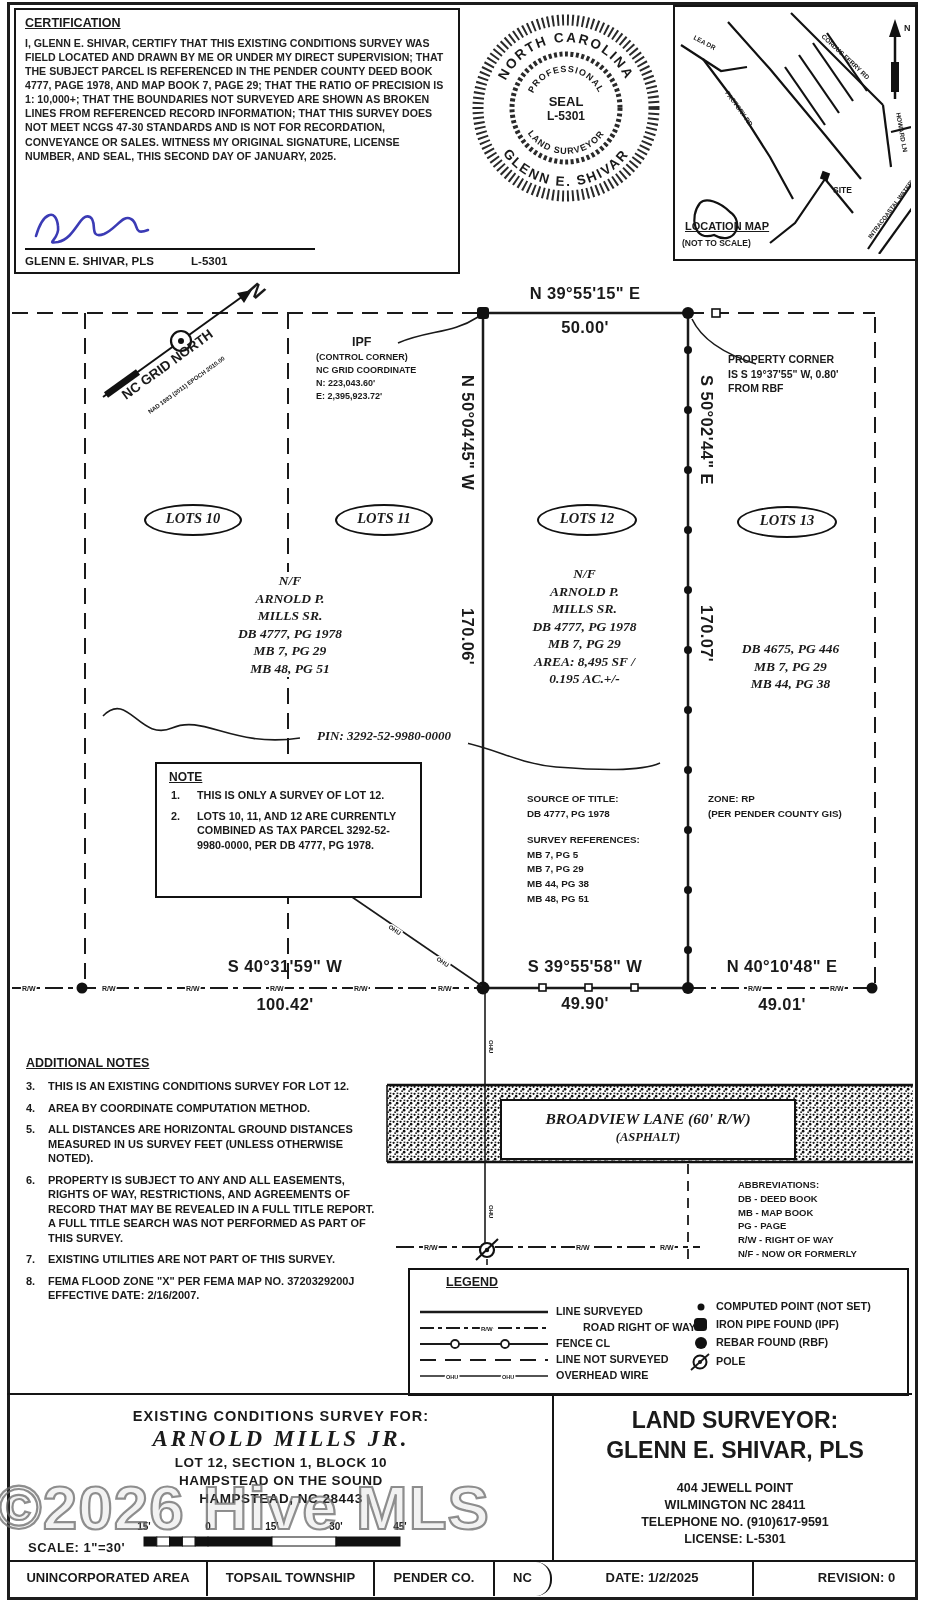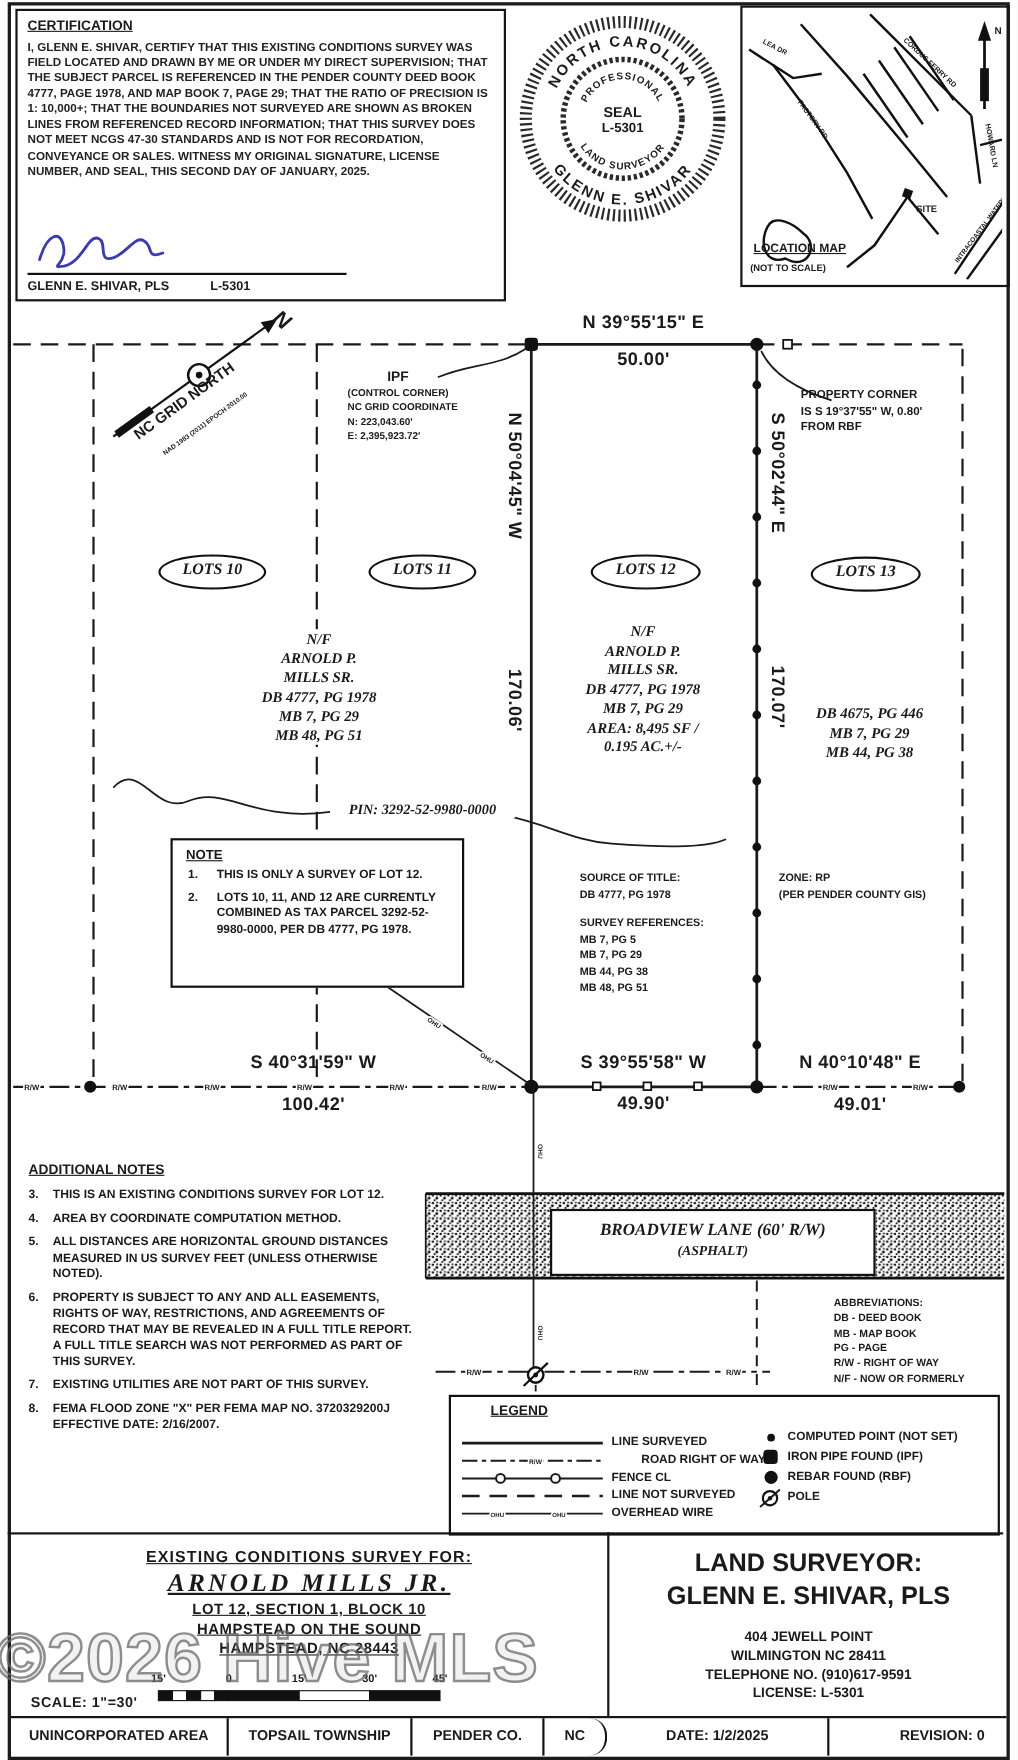--- a/index.html
+++ b/index.html
@@ -35,21 +35,21 @@
   .roadlbl .r1{margin-top:9px;font-size:15.5px;}
   .roadlbl .r2{margin-top:2px;font-size:12.5px;}
   .addnotes{position:absolute;left:26px;top:1056px;width:352px;}
   .addnotes .at{font-size:12.5px;font-weight:700;text-decoration:underline;margin-bottom:9px;}
   .arow{display:flex;margin-bottom:7px;font-size:11px;font-weight:600;line-height:1.32;}
   .arow .nn{width:22px;flex:none;}
   .legendbox{position:absolute;left:408px;top:1268px;width:497px;height:124px;border:2.5px solid #111;background:transparent;}
   .legendbox .lt{margin:5px 0 0 36px;font-size:12.5px;font-weight:700;text-decoration:underline;}
   .lglbl{position:absolute;font-size:10.8px;font-weight:600;white-space:nowrap;}
   .titles-divider{position:absolute;left:7px;top:1393px;width:905px;border-top:2.5px solid #151515;}
-  .tb-left{position:absolute;left:10px;top:1396px;width:542px;text-align:center;text-decoration:underline;}
+  .tb-left{position:absolute;left:10px;top:1396px;width:542px;text-align:center;}
   .tb-left .f1{font-size:14.5px;font-weight:700;letter-spacing:1px;margin-top:12px;}
   .tb-left .f2{font-family:"Liberation Serif",serif;font-style:italic;font-weight:700;font-size:23px;letter-spacing:3px;margin-top:2px;}
   .tb-left .f3{font-size:13.5px;font-weight:700;margin-top:3px;letter-spacing:.5px;}
   .tb-right{position:absolute;left:552px;top:1393px;width:362px;height:167px;border-left:2.5px solid #151515;text-align:center;}
   .tb-right .s1{font-size:23px;font-weight:700;margin-top:14px;}
   .tb-right .s2{font-size:23px;font-weight:700;margin-top:3px;}
   .tb-right .s3{font-size:12.5px;font-weight:700;margin-top:3px;}
   .tb-right .gap{height:14px;}
   .footer{position:absolute;left:10px;top:1560px;width:905px;height:34px;border-top:2.5px solid #151515;display:flex;}
   .fcell{border-right:2.5px solid #151515;font-size:13px;font-weight:700;line-height:32px;text-align:center;overflow:hidden;}
@@ -394,21 +394,21 @@
     <div class="arow">
         <span class="nn">7.</span>
         <span>EXISTING UTILITIES ARE NOT PART OF THIS SURVEY.</span>
       </div>
     <div class="arow">
         <span class="nn">8.</span>
         <span>FEMA FLOOD ZONE  "X"  PER  FEMA MAP NO. 3720329200J EFFECTIVE DATE:  2/16/2007.</span>
       </div>
   </div>
 
-  <div class="t" style="left:738px;top:1178px;font-size:9.5px;font-weight:700;line-height:1.45;margin-left:20px;">
+  <div class="t" style="left:738px;top:1178px;font-size:9.5px;font-weight:700;line-height:1.45;">
     <div>ABBREVIATIONS:</div>
     <div>DB - DEED BOOK</div>
     <div>MB - MAP BOOK</div>
     <div>PG - PAGE</div>
     <div>R/W - RIGHT OF WAY</div>
     <div>N/F - NOW OR FORMERLY</div>
   </div>
 
   <div class="legendbox">
     <div class="lt">LEGEND</div>

